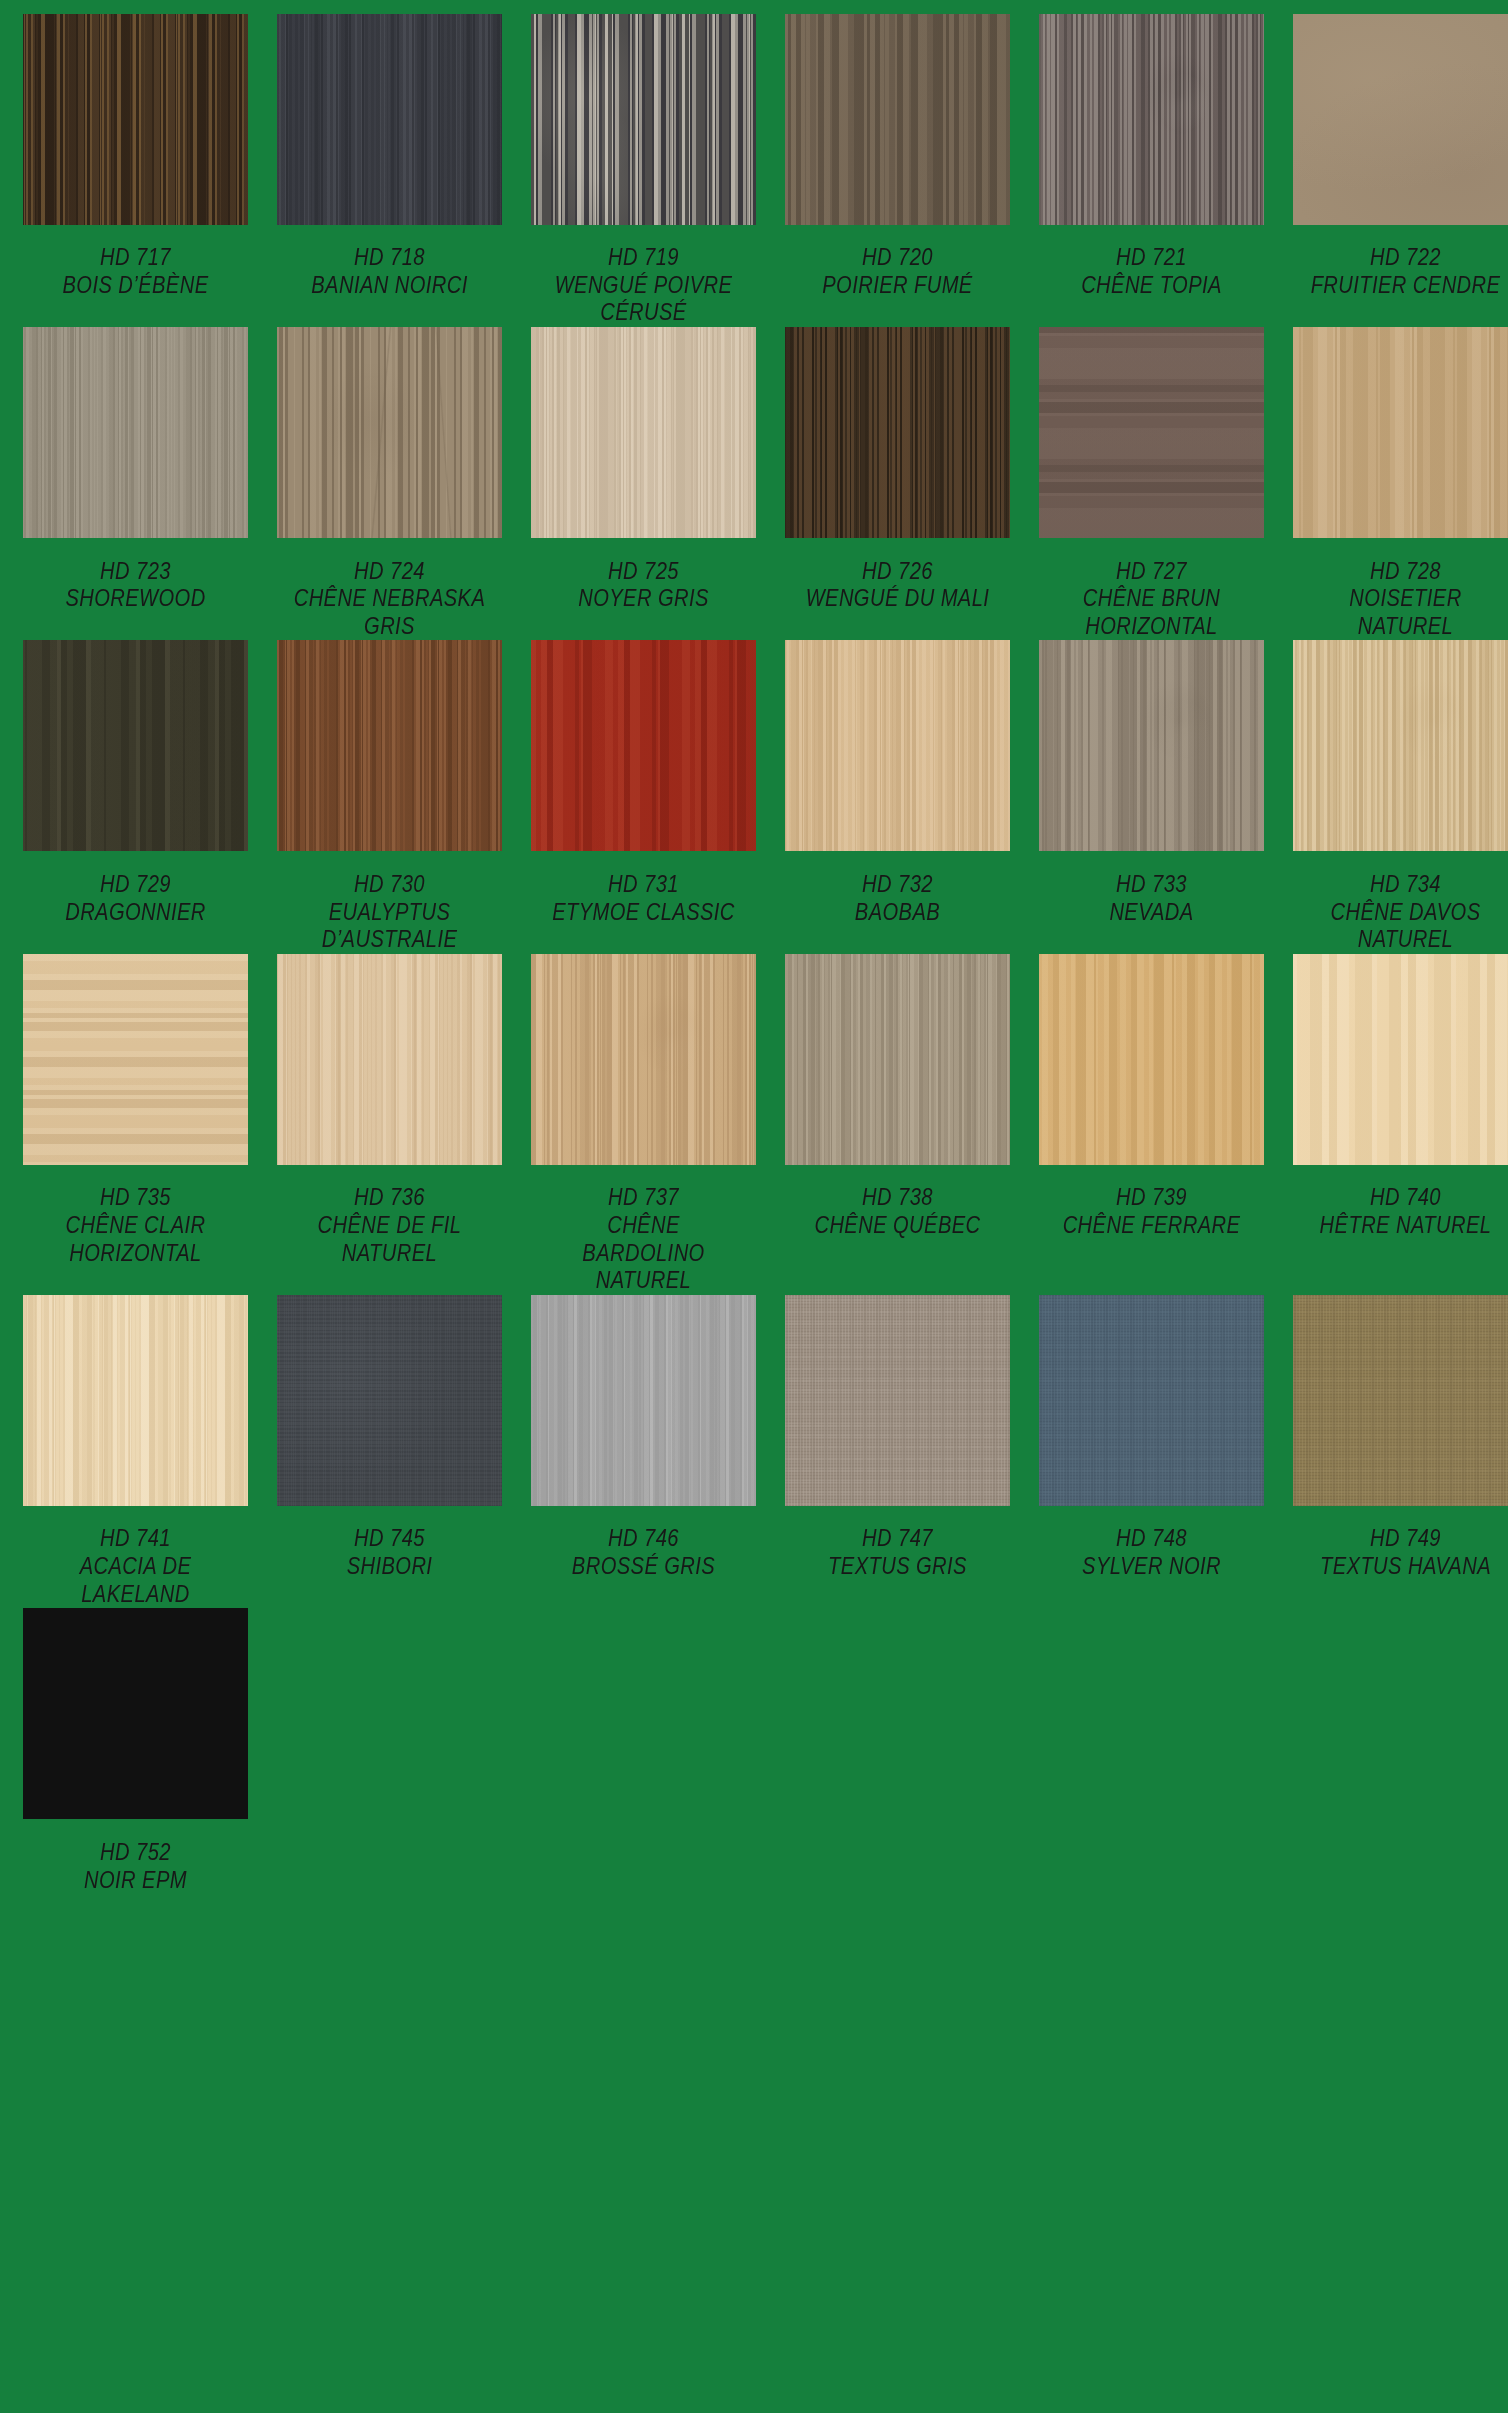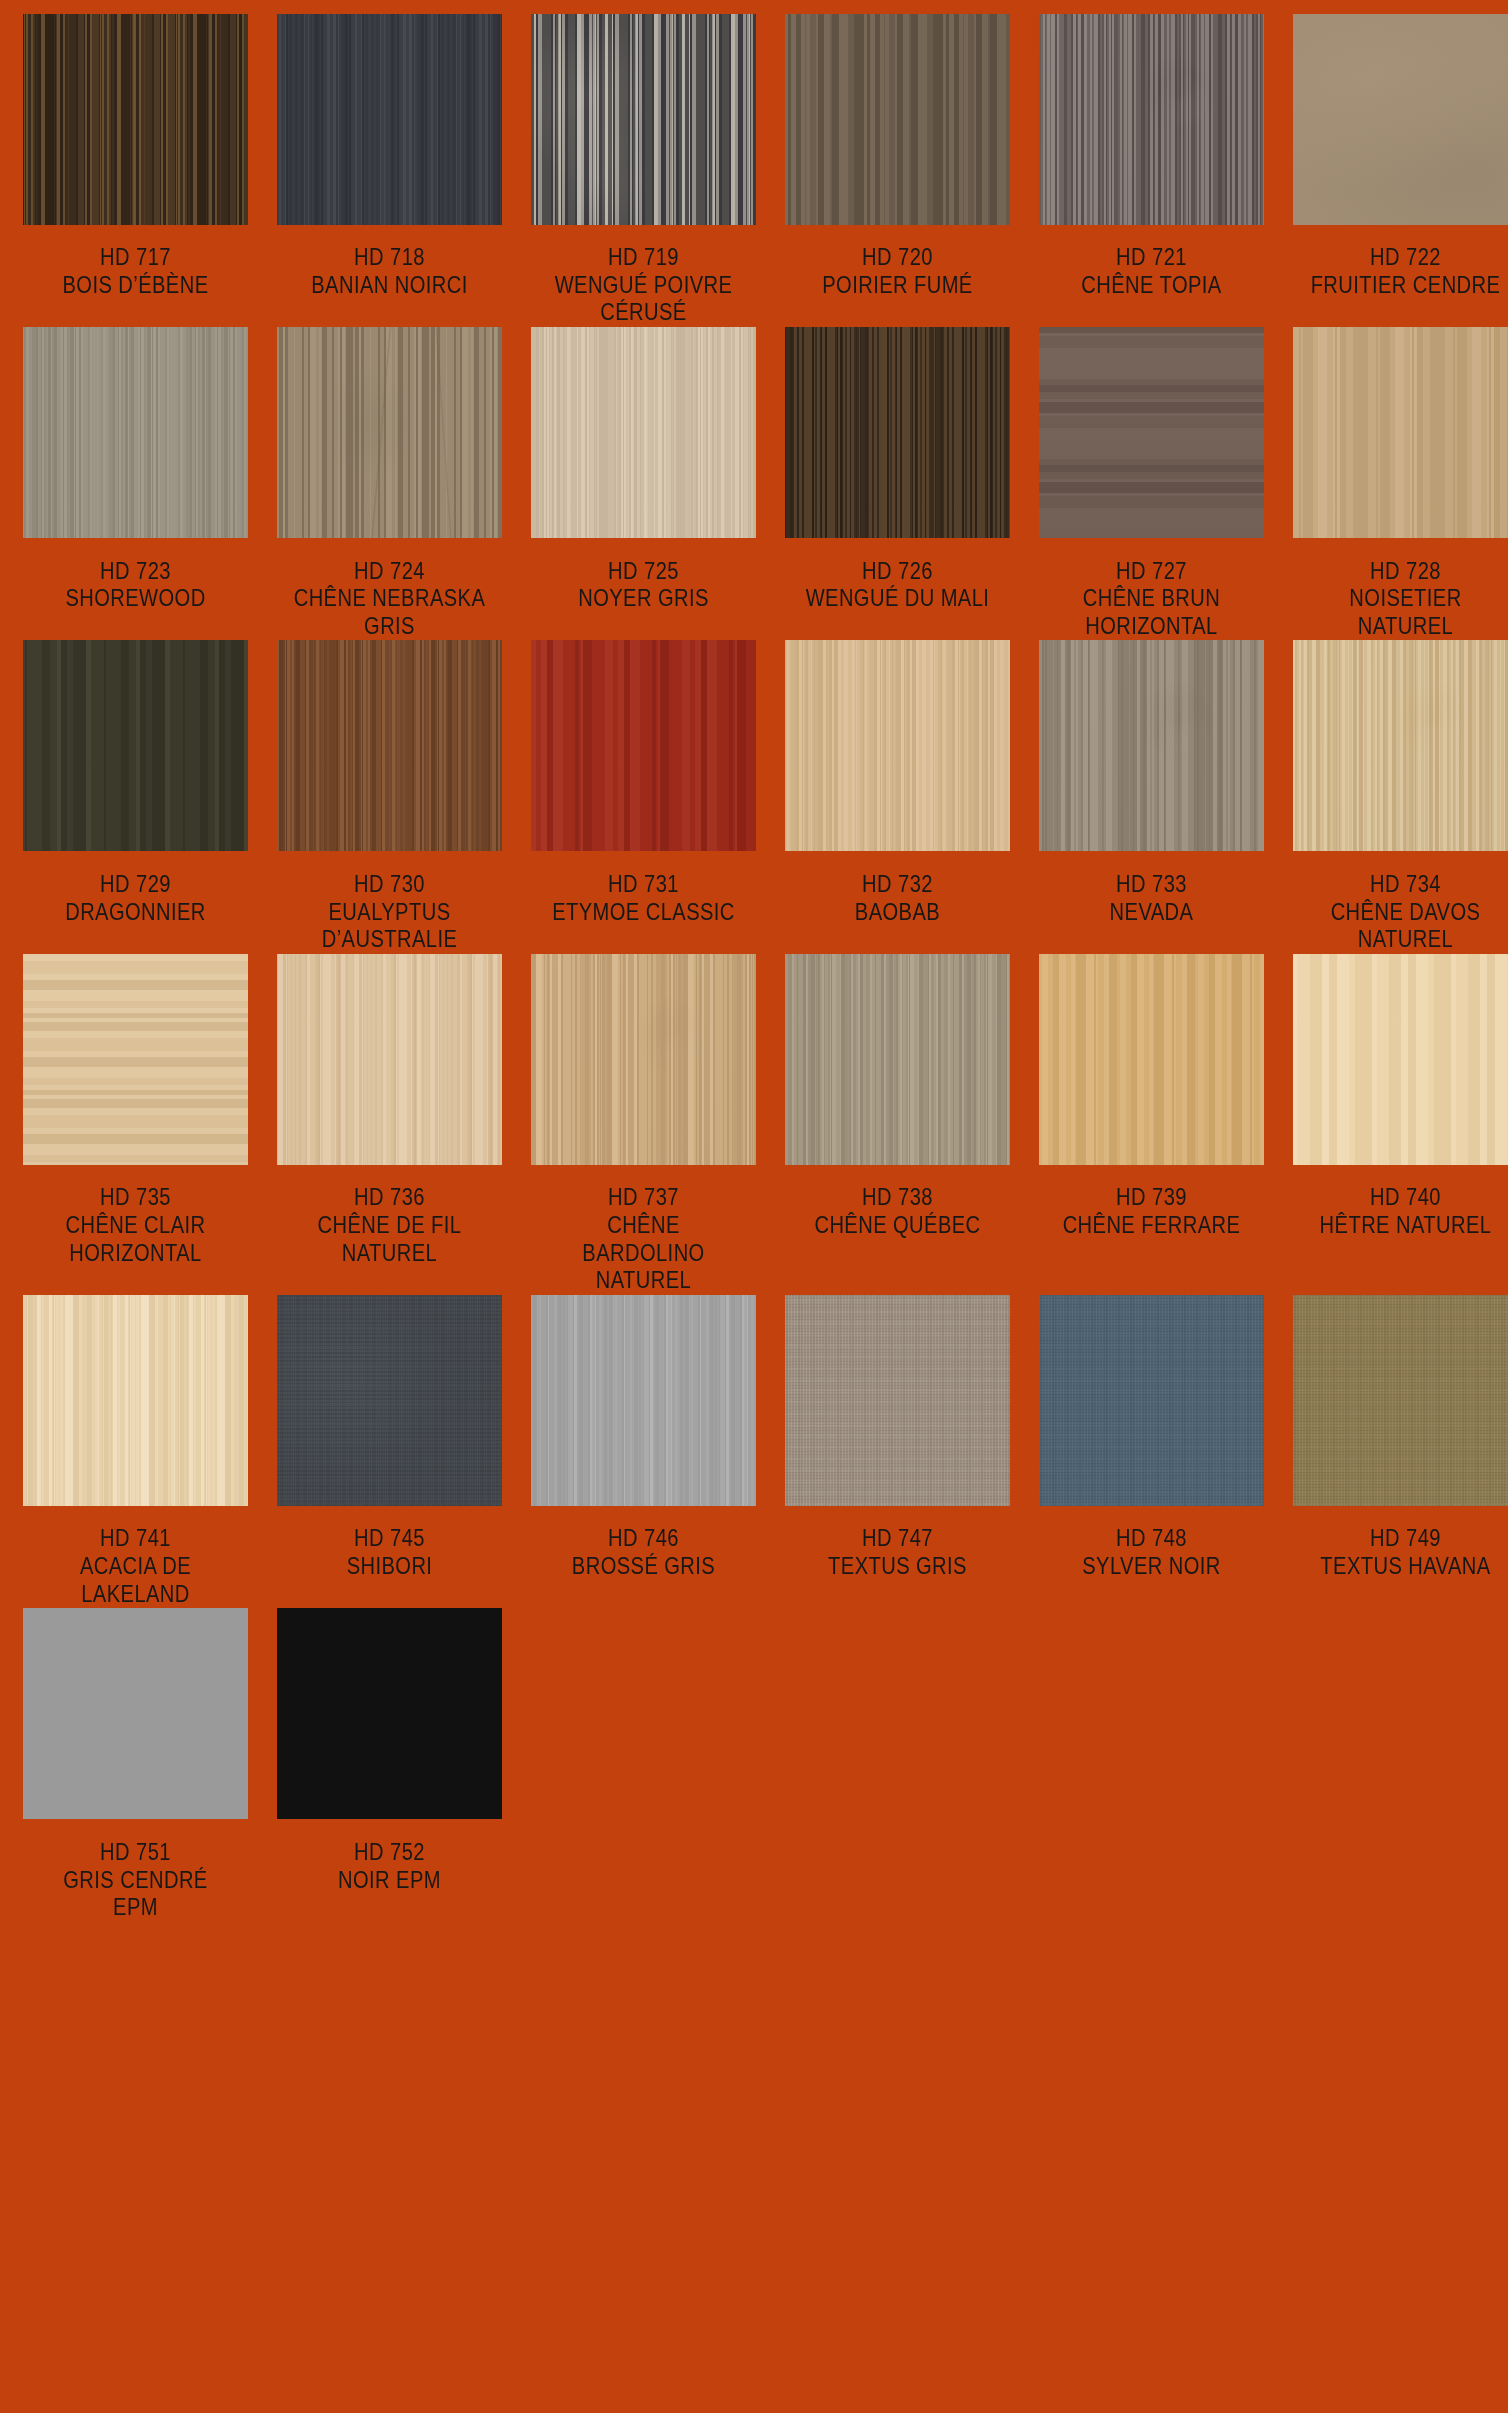--- a/index.html
+++ b/index.html
@@ -4,23 +4,24 @@
 <style>
   html,body{margin:0;padding:0;background:#ffffff;}
   body{
     width:1508px;height:2413px;
     font-family:"Liberation Sans", sans-serif;
     -webkit-font-smoothing:antialiased;
   }
   .sheet{
     position:relative;
     width:1508px;height:2413px;
-    background:#c2410c;
+    background:#15803d;
     box-sizing:border-box;
     padding:13.6px 22.6px 0 22.6px;
+    font-style:italic;
   }
   .grid{
     display:grid;
     grid-template-columns:repeat(6, 1fr);
     column-gap:29px;
     row-gap:0;
   }
   .cell{
     display:flex;
     flex-direction:column;
@@ -325,29 +326,20 @@
         <div class="swatch">
           <div class="tex" style="background: repeating-linear-gradient(90deg, rgba(160, 143, 102, 0.4) 0px, rgba(160, 143, 102, 0.4) 0.8px, transparent 0.8px, transparent 3px), repeating-linear-gradient(0deg, rgba(119, 103, 69, 0.467) 0px, rgba(119, 103, 69, 0.467) 0.8px, transparent 0.8px, transparent 3px), repeating-linear-gradient(90deg, rgba(119, 103, 69, 0.267) 0px, rgba(119, 103, 69, 0.267) 4.5px, transparent 4.5px, transparent 13px), repeating-linear-gradient(0deg, rgba(160, 143, 102, 0.2) 0px, rgba(160, 143, 102, 0.2) 3.8px, transparent 3.8px, transparent 11.3px), linear-gradient(rgb(139, 122, 81), rgb(139, 122, 81));"></div>
         </div>
         <div class="caption">
           <span class="code">HD 749</span>
           <span class="name">TEXTUS HAVANA</span>
         </div>
       </div>
       <div class="cell r5">
         <div class="swatch">
-          <div class="tex" style="background: linear-gradient(rgb(154, 154, 154), rgb(154, 154, 154));"></div>
-        </div>
-        <div class="caption">
-          <span class="code">HD 751</span>
-          <span class="name">GRIS CENDRÉ EPM</span>
-        </div>
-      </div>
-      <div class="cell r5">
-        <div class="swatch">
           <div class="tex" style="background: linear-gradient(rgb(17, 17, 17), rgb(17, 17, 17));"></div>
         </div>
         <div class="caption">
           <span class="code">HD 752</span>
           <span class="name">NOIR EPM</span>
         </div>
       </div>
     </div>
 </div>
 

